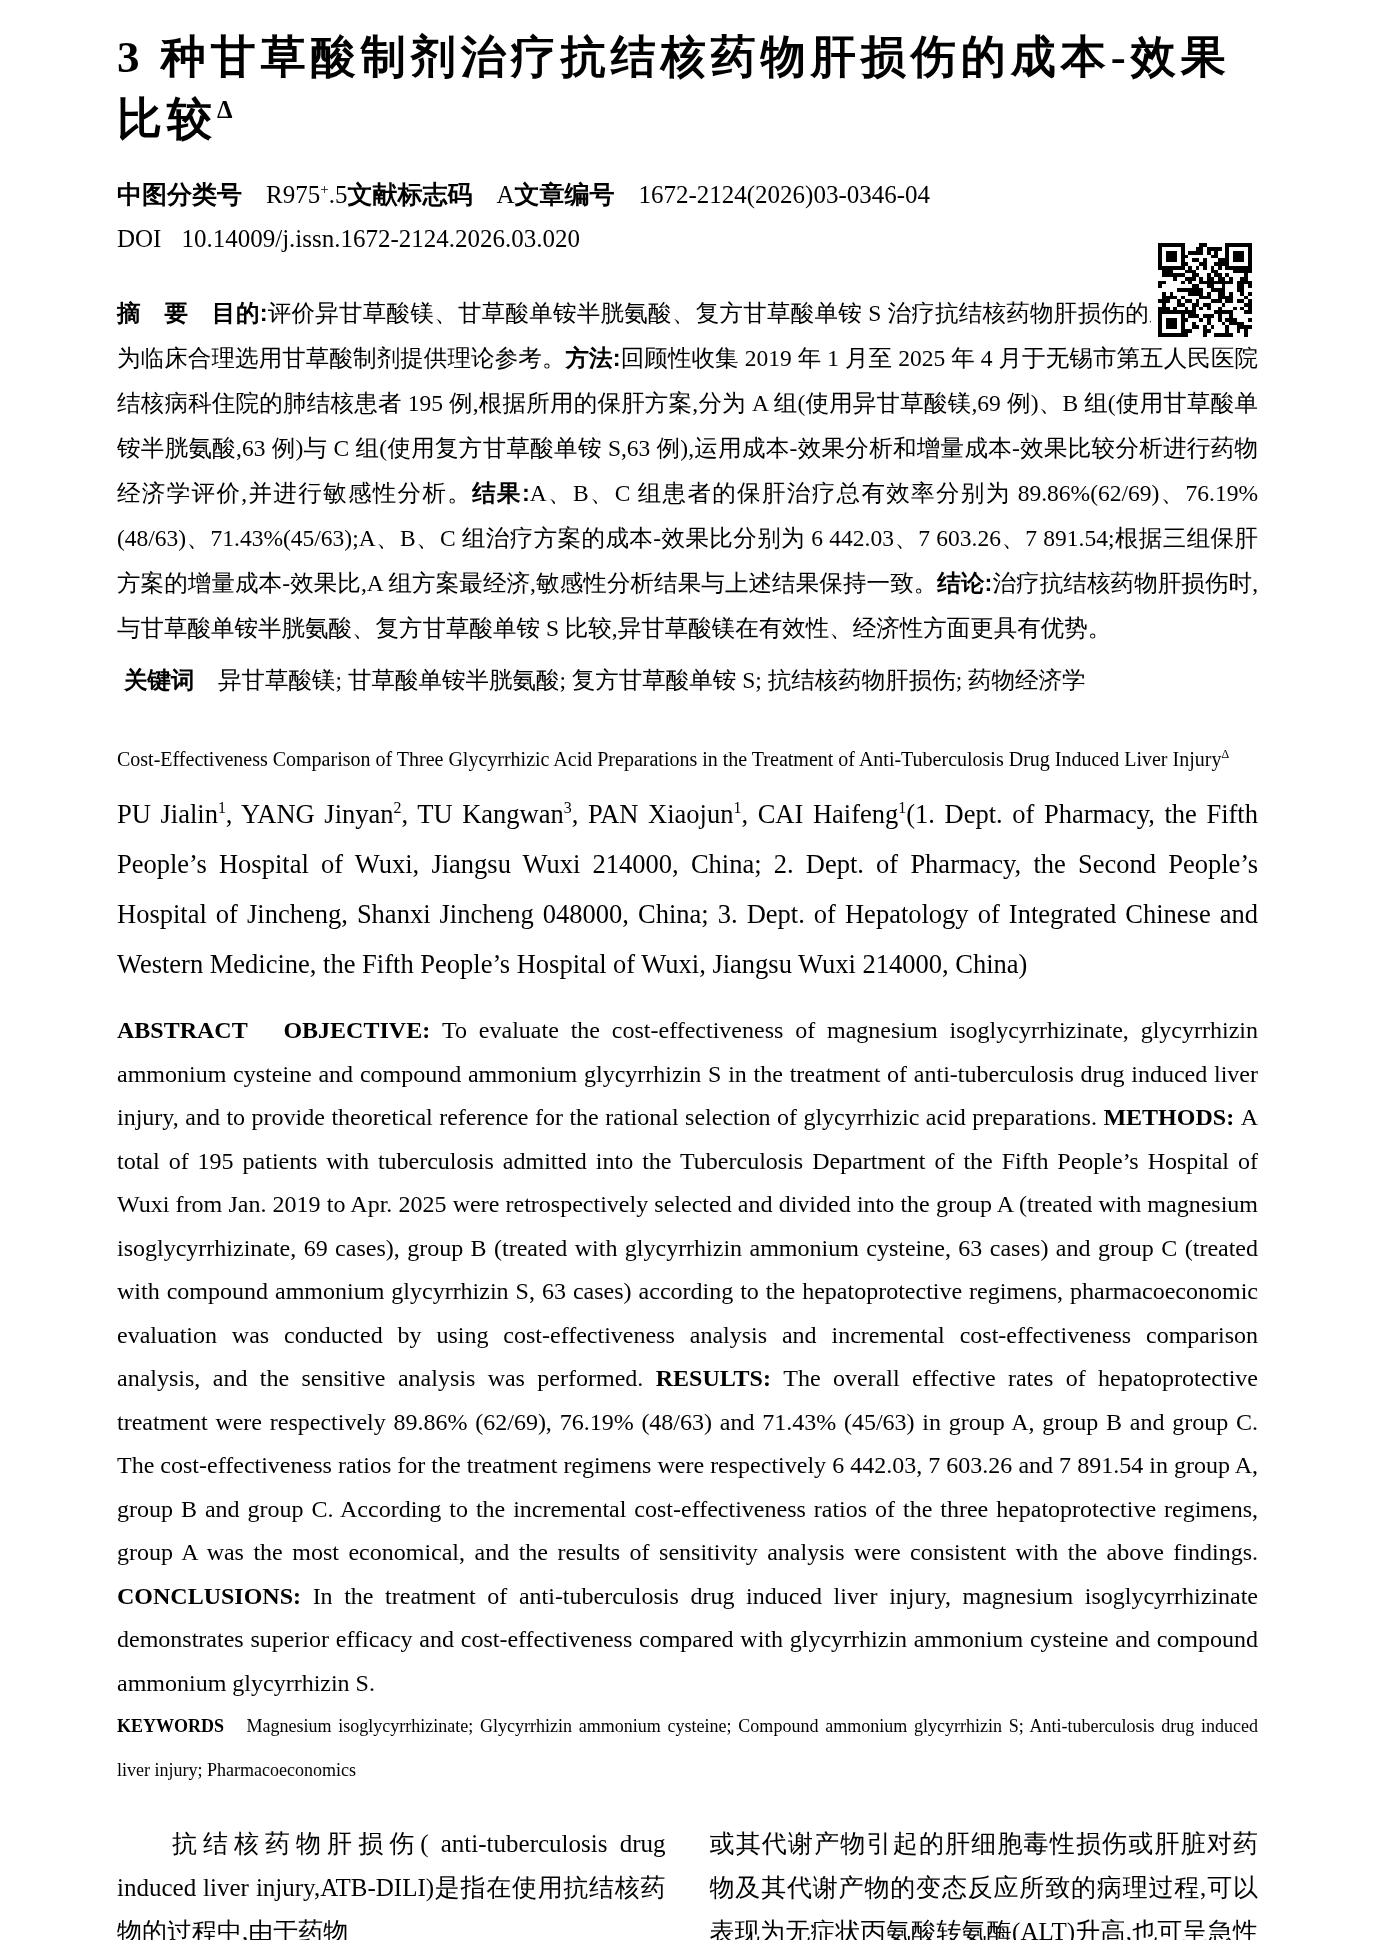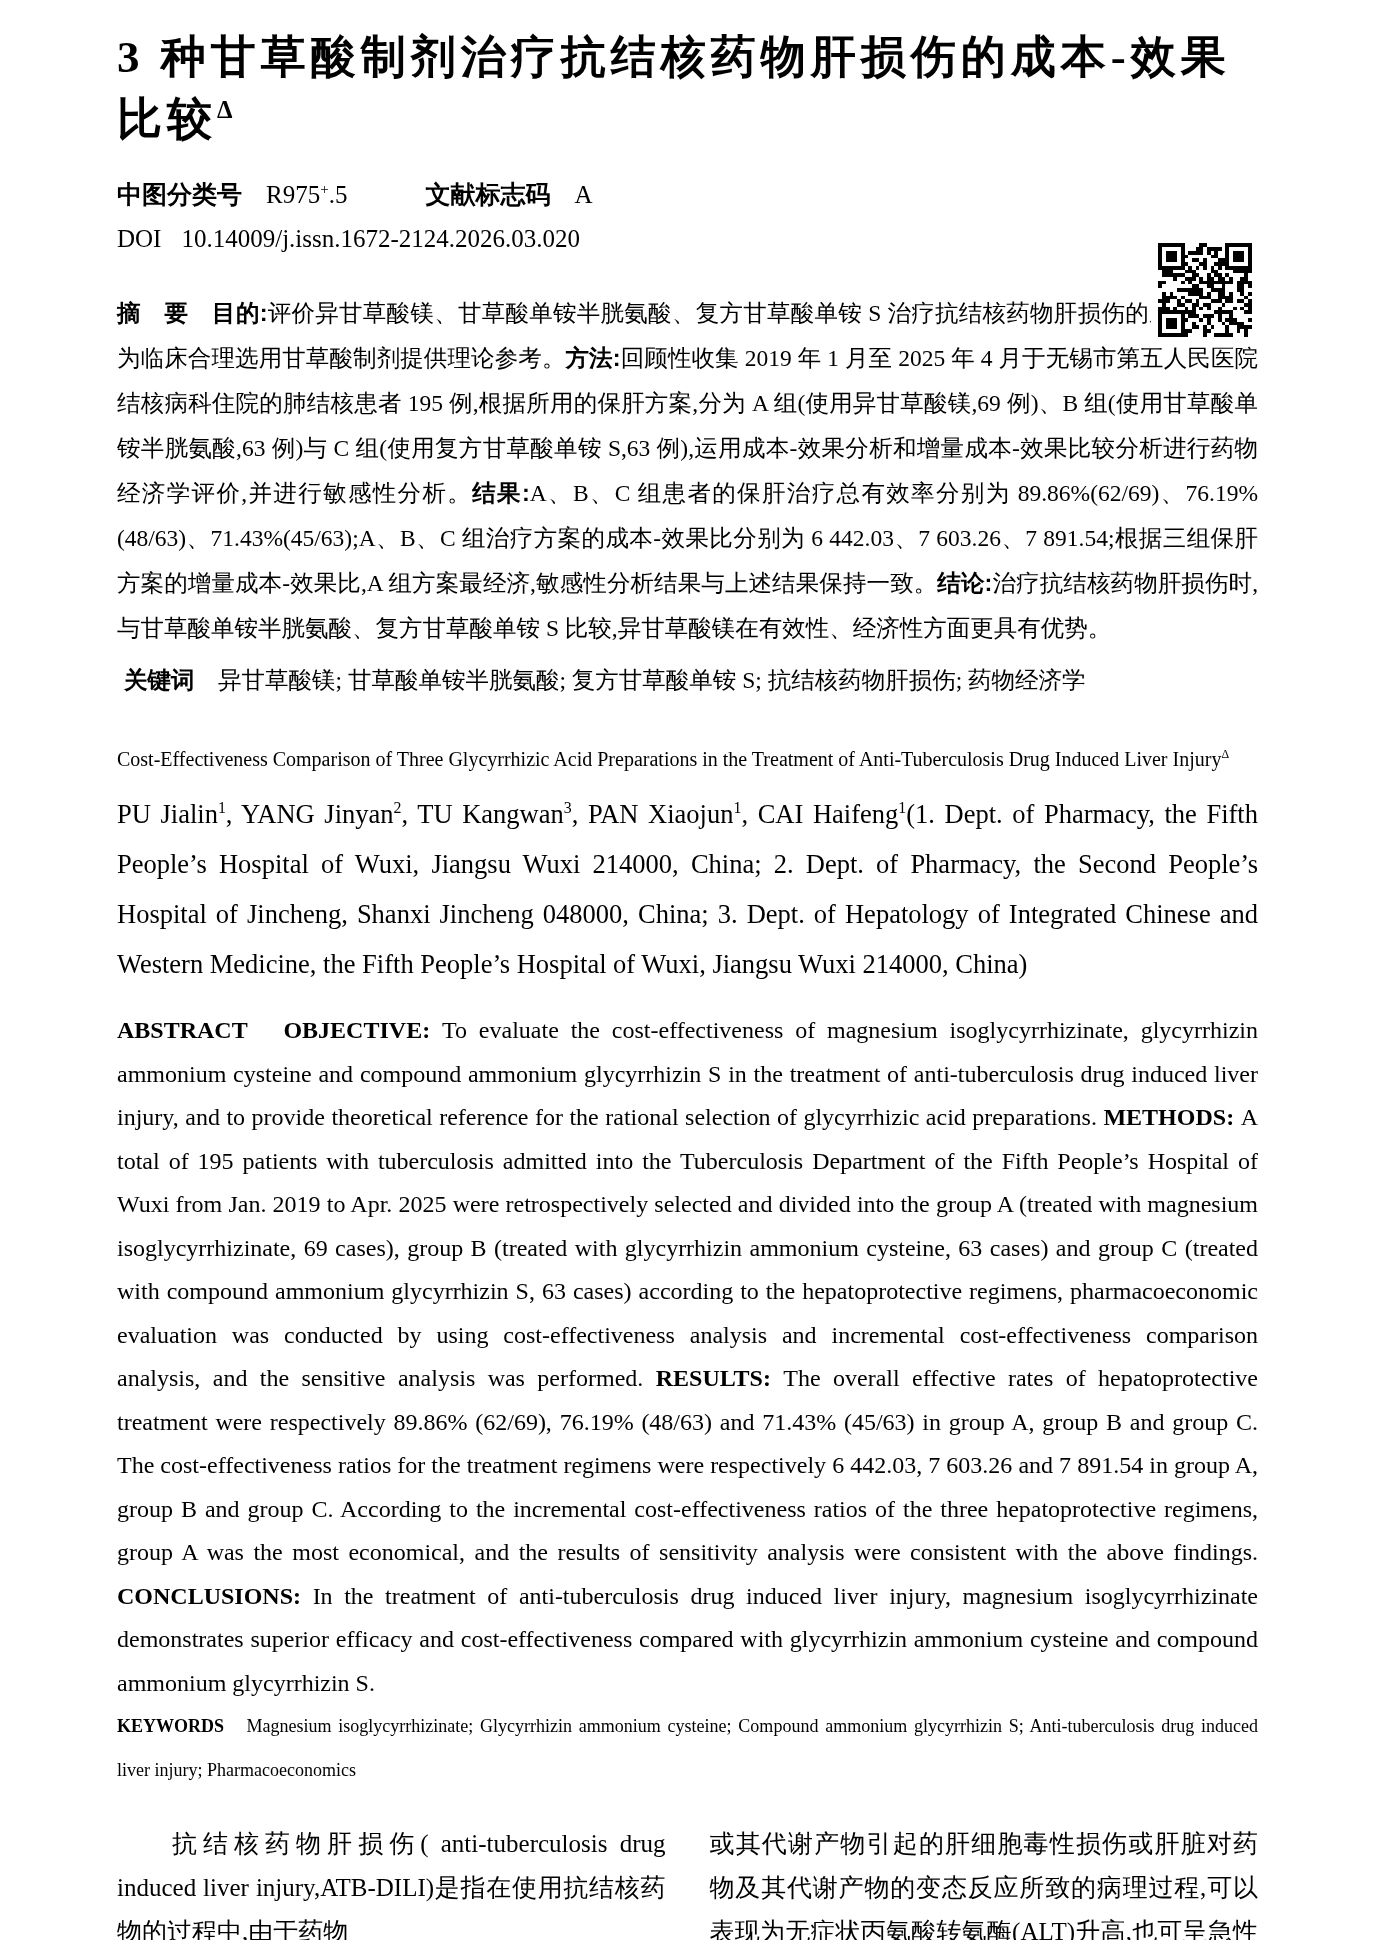--- a/index.html
+++ b/index.html
@@ -27,21 +27,21 @@
   .authors-cn{
     margin:14px 0 0 0;
     font-size:28px;line-height:47px;
     text-align:justify;
     padding-right:6px;
   }
 
   .meta-row{
     margin-top:26px;
     font-size:25px;line-height:36px;
-    display:flex;gap:78px;align-items:baseline;
+    display:flex;align-items:baseline;
   }
   .meta-row .lbl{margin-right:24px;}
   .doi-row{margin-top:8px;font-size:25px;line-height:36px;}
   .doi-row .lbl{margin-right:20px;}
 
   .qr{position:absolute;top:236px;right:26px;width:108px;height:108px;}
 
   .abstract-cn{
     margin:34px 0 0 0;
     font-size:23.5px;line-height:45px;
@@ -95,20 +95,23 @@
 
   <h1 class="title-cn"><span>3 种甘草酸制剂治疗抗结核药物肝损伤的成本-效果比较</span><sup>Δ</sup></h1>
 
 
   <div class="meta-row">
     <span class="meta-item">
       <span class="lbl seg-h">中图分类号</span><span><span>R975</span><sup>+</sup><span>.5</span></span>
     </span>
     <span class="meta-item">
       <span class="lbl seg-h">文献标志码</span><span>A</span>
+    </span>
+    <span class="meta-item">
+      <span class="lbl seg-h">文章编号</span><span>1672-2124(2026)03-0346-04</span>
     </span>
   </div>
 
   <div class="doi-row">
     <span class="lbl">DOI</span><span>10.14009/j.issn.1672-2124.2026.03.020</span>
   </div>
 
   <svg class="qr" viewBox="0 0 29 29" shape-rendering="crispEdges" aria-hidden="true">
       <rect x="0" y="0" width="29" height="29" fill="#ffffff"></rect>
       <rect x="2" y="2" width="1" height="1" fill="#000"></rect>

